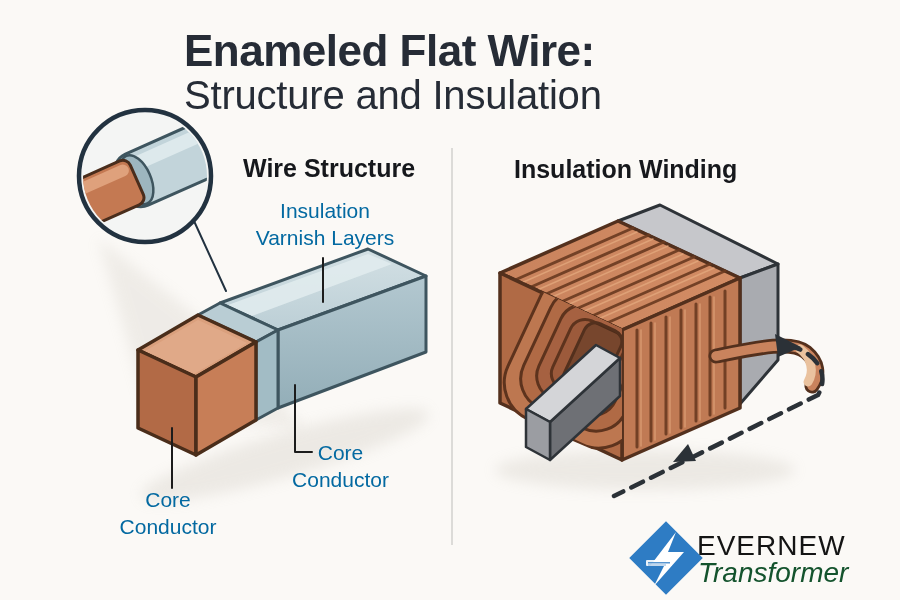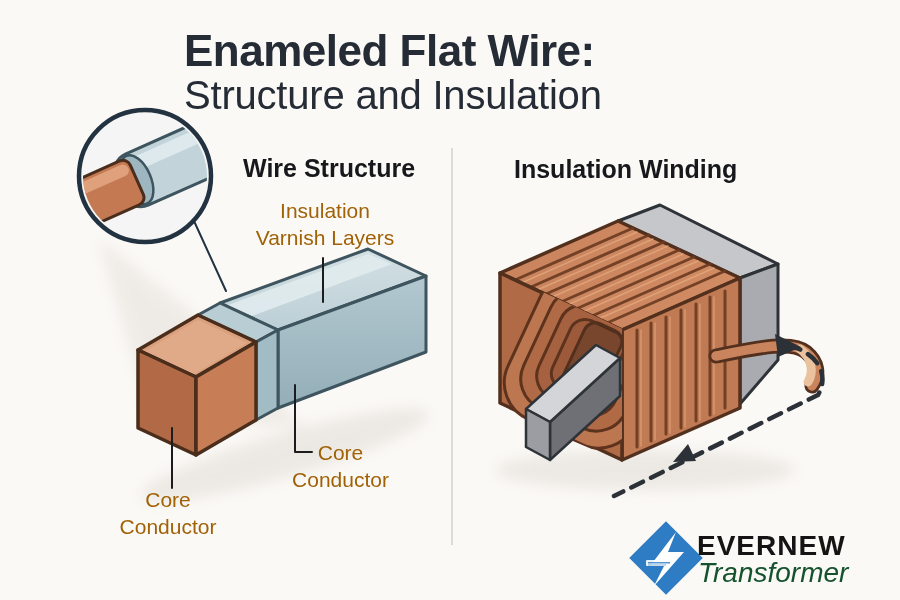--- a/index.html
+++ b/index.html
@@ -14,30 +14,30 @@
   svg.canvas { position:absolute; left:0; top:0; }
 
   .title { position:absolute; left:184px; top:26px; color:#262c36; }
   .title .t1 { font-size:44px; font-weight:700; letter-spacing:-0.5px; line-height:1.12; }
   .title .t2 { font-size:40px; font-weight:400; letter-spacing:-0.2px; line-height:1.0; }
 
   .section-heading { position:absolute; font-size:25px; font-weight:600; color:#16181c; white-space:nowrap; }
   #wire-heading { left:243px; top:154px;text-align:right; }
   #winding-heading { left:514px; top:155px; }
 
-  .diagram-label { position:absolute; font-size:21px; font-weight:500; color:#a16207; text-align:center; line-height:1.28; }
+  .diagram-label { position:absolute; font-size:21px; font-weight:500; color:#0369a1; text-align:center; line-height:1.28; }
   #label-insulation { left:245px; top:198px; width:160px; }
   #label-core-left  { left:108px; top:487px; width:120px; }
   #label-core-right { left:283px; top:440px; width:115px; }
 
   .divider { position:absolute; left:451px; top:148px; width:2px; height:397px; background:#dcdbd8; }
 
   .logo { position:absolute; left:628px; top:520px; width:230px; height:78px; }
   .logo .mark { position:absolute; left:0; top:0; width:80px; height:80px; }
-  .logo .brand { position:absolute; left:69px; top:10px; font-size:28px; font-weight:700; letter-spacing:1px; color:#141414; white-space:nowrap; }
+  .logo .brand { position:absolute; left:69px; top:10px; font-size:28px; font-weight:400; letter-spacing:1px; color:#141414; white-space:nowrap; }
   .logo .sub   { position:absolute; left:70px; top:37px; font-size:28px; font-weight:400; color:#14532d; white-space:nowrap;font-style:italic; }
 </style>
 </head>
 <body>
 
 <div class="stage">
 
   <svg class="canvas" width="900" height="600" viewBox="0 0 900 600">
     <defs>
       <filter id="soft" x="-50%" y="-50%" width="200%" height="200%">

